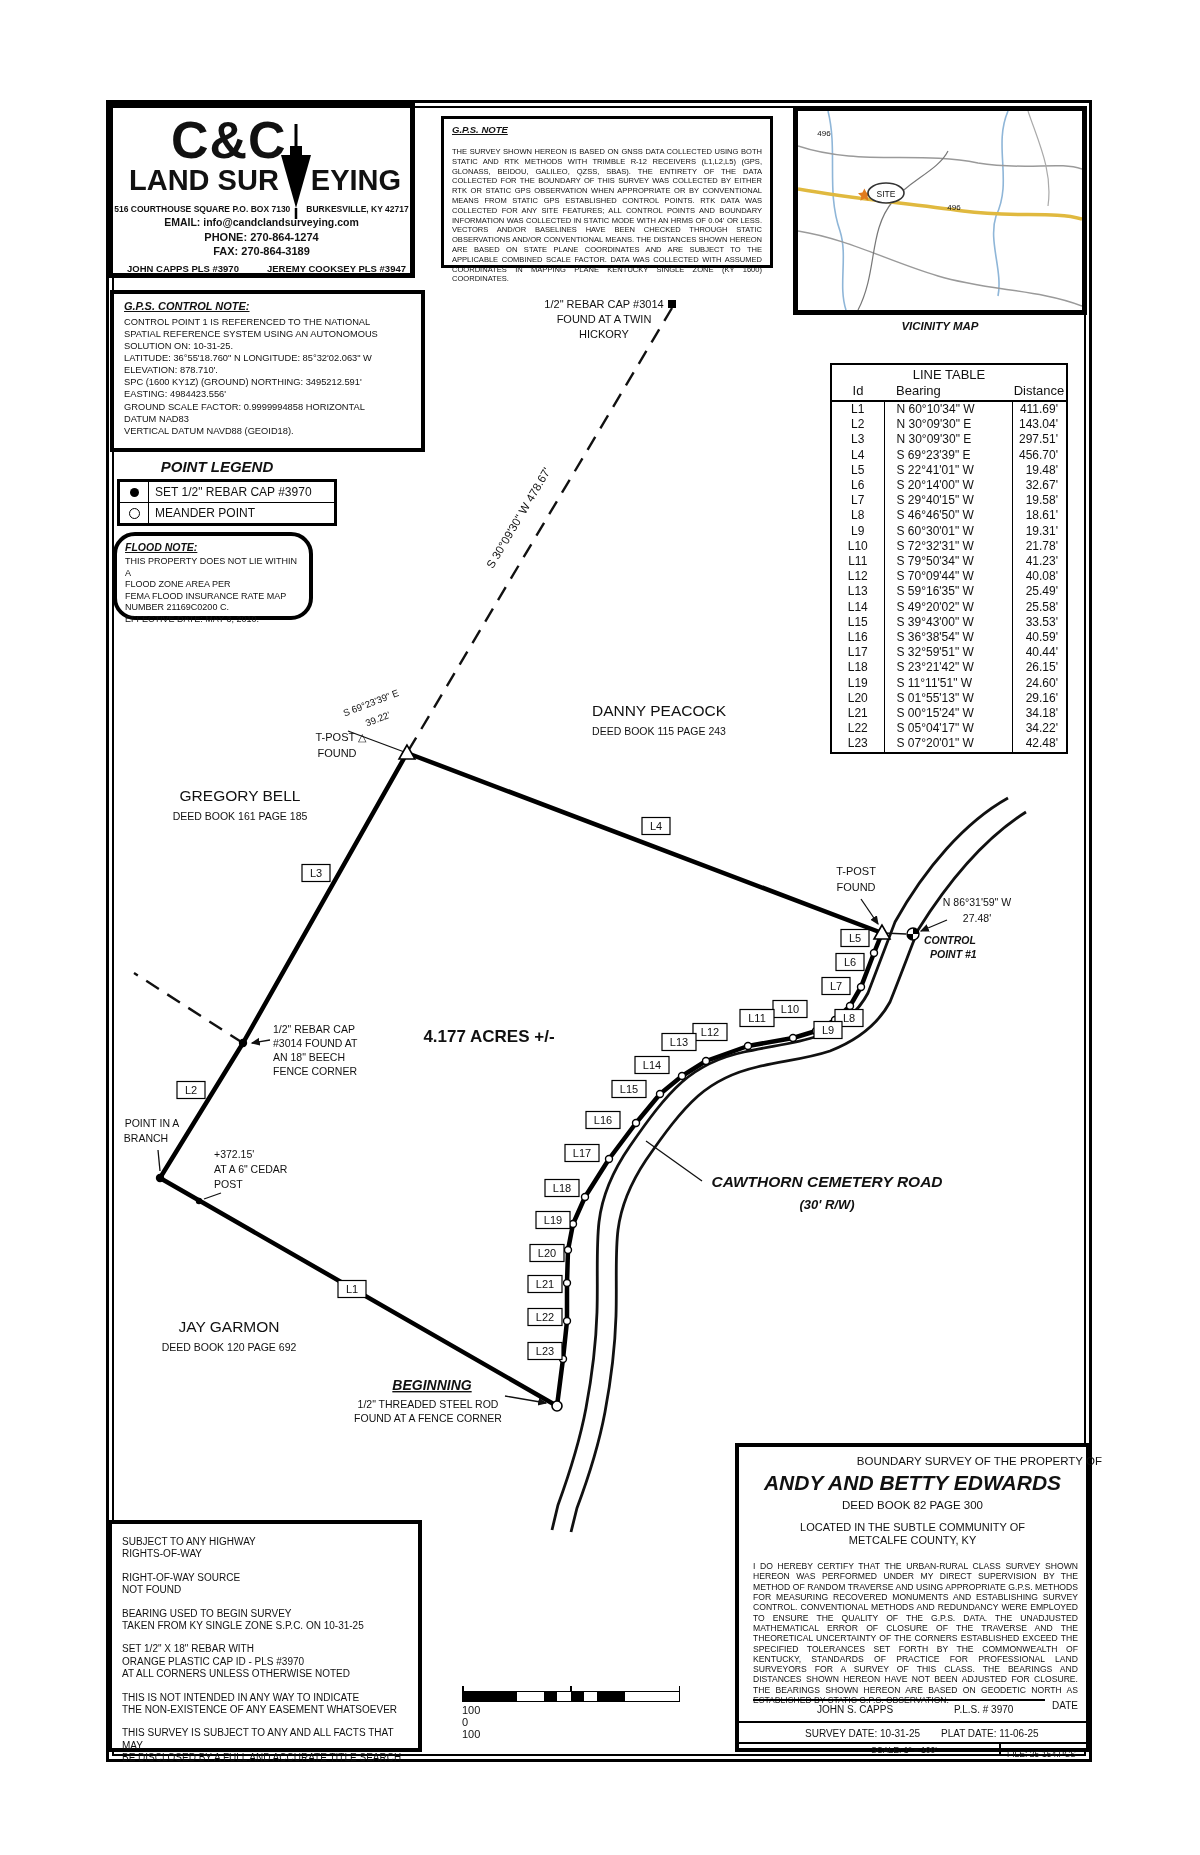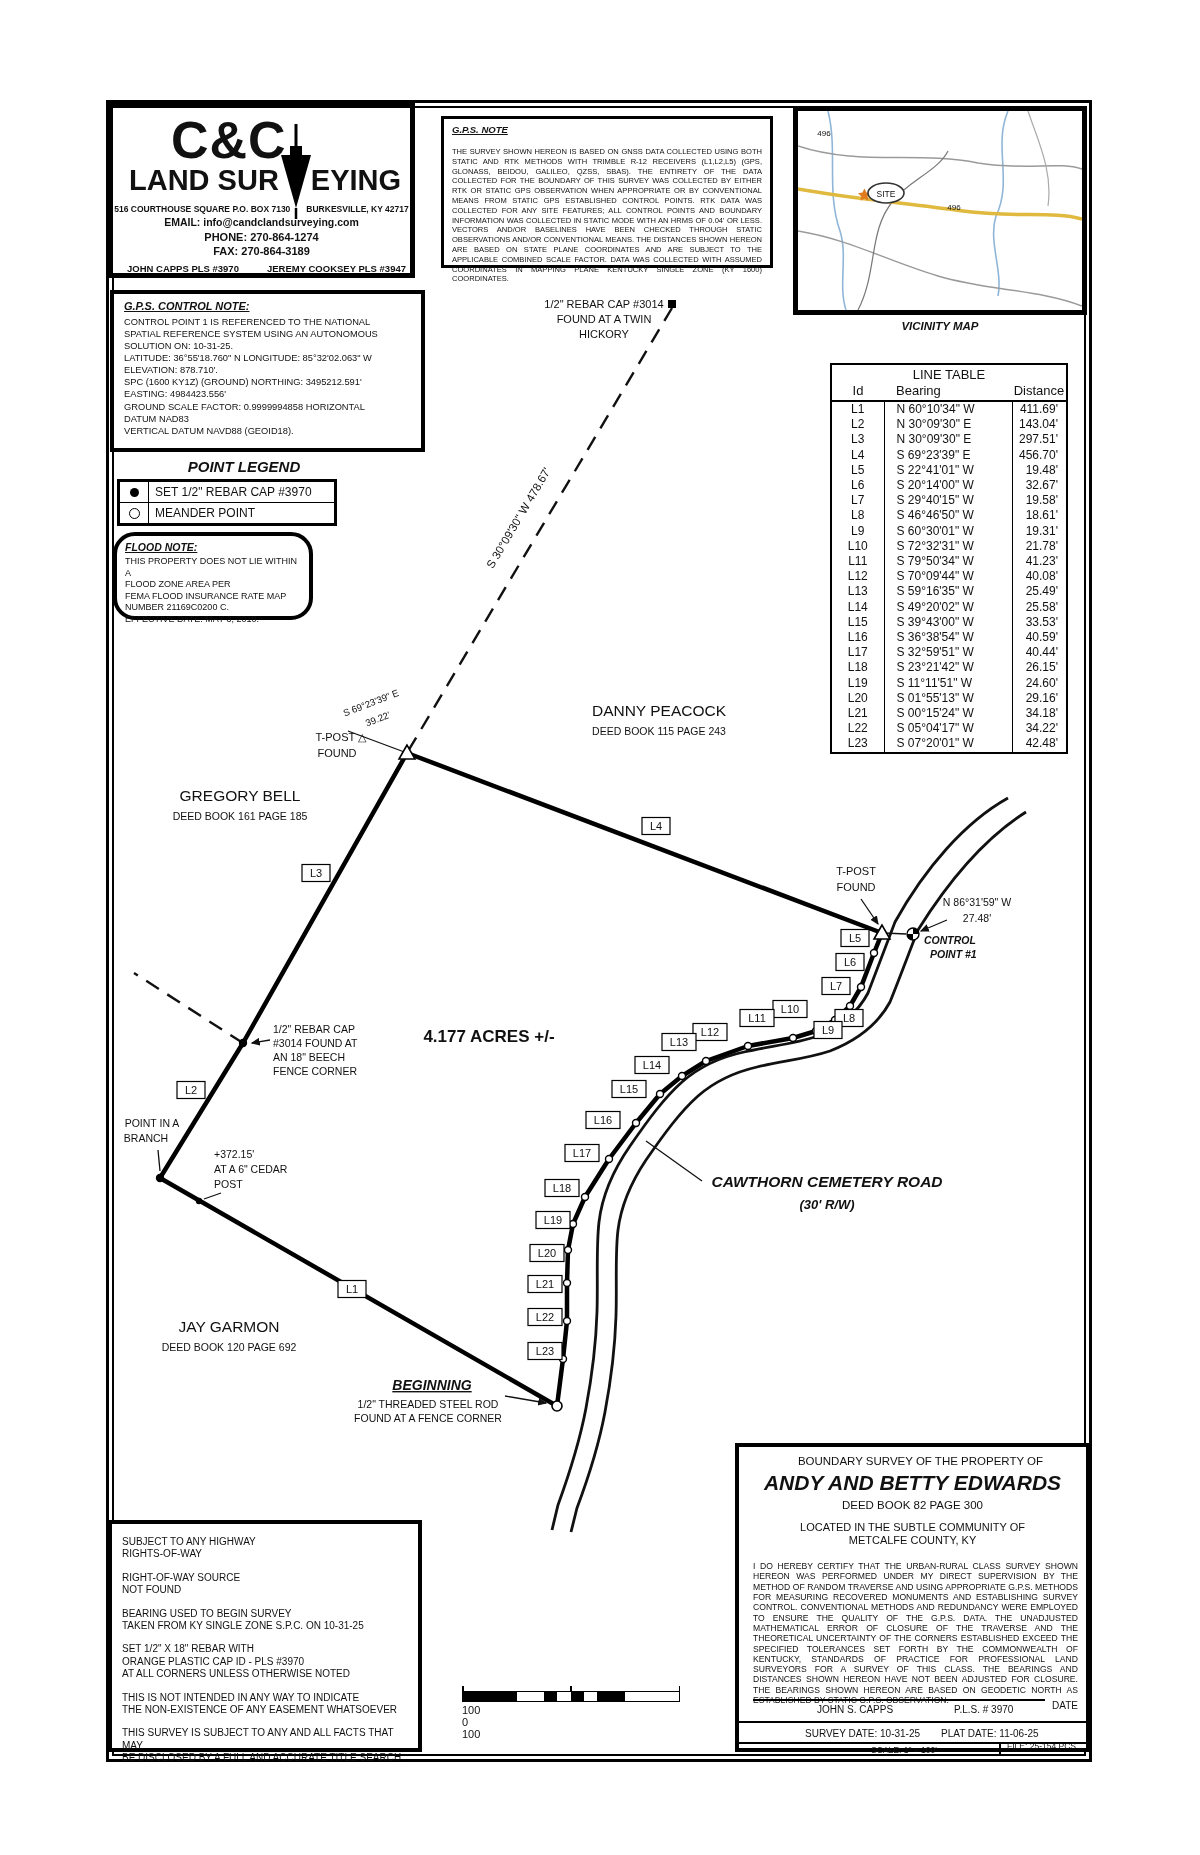--- a/index.html
+++ b/index.html
@@ -305,21 +305,21 @@
 SOLUTION ON: 10-31-25.
 LATITUDE: 36°55'18.760" N  LONGITUDE: 85°32'02.063" W
 ELEVATION: 878.710'.
 SPC (1600 KY1Z) (GROUND) NORTHING: 3495212.591'
 EASTING: 4984423.556'
 GROUND SCALE FACTOR: 0.9999994858  HORIZONTAL
 DATUM NAD83
 VERTICAL DATUM NAVD88 (GEOID18).</div>
   </div>
 
-  <div class="abs bi legend-title ctr" style="left:134px;top:458px;width:220px;z-index:3;">POINT LEGEND</div>
+  <div class="abs bi legend-title ctr" style="left:107px;top:458px;width:220px;z-index:3;">POINT LEGEND</div>
   <div class="abs legend-table" style="left:117px;top:479px;width:220px;z-index:3;">
     <div class="legend-row">
       <span class="legend-sym">
           <span class="dot-filled"></span>
         </span>
       <span class="legend-label">SET 1/2" REBAR CAP #3970</span>
     </div>
     <div class="legend-row">
       <span class="legend-sym">
           <span class="dot-open"></span>
@@ -500,32 +500,32 @@
       <div style="width:25%;background:#fff;border-left:1.5px solid #000;"></div>
     </div>
     <div class="sb-lab" style="display:flex;justify-content:space-between;margin-top:2px;">
       <span>100</span>
       <span>0</span>
       <span>100</span>
     </div>
   </div>
 
   <div class="abs panel" style="left:735px;top:1443px;width:355px;height:309px;">
-    <div class="abs tb-heading ctr" style="left:8px;top:8px;width:100%;">BOUNDARY SURVEY OF THE PROPERTY OF</div>
+    <div class="abs tb-heading ctr" style="left:16px;top:8px;width:100%;text-align:right;">BOUNDARY SURVEY OF THE PROPERTY OF</div>
     <div class="abs tb-owner bi ctr" style="left:0;top:24px;width:100%;">ANDY AND BETTY EDWARDS</div>
     <div class="abs tb-deed ctr" style="left:0;top:52px;width:100%;">DEED BOOK 82 PAGE 300</div>
     <div class="abs tb-loc ctr" style="left:0;top:74px;width:100%;">LOCATED IN THE SUBTLE COMMUNITY OF</div>
     <div class="abs tb-loc ctr" style="left:0;top:87px;width:100%;">METCALFE COUNTY, KY</div>
     <div class="abs tb-cert" style="left:14px;top:114px;width:325px;">I DO HEREBY CERTIFY THAT THE URBAN-RURAL CLASS SURVEY SHOWN HEREON WAS PERFORMED UNDER MY DIRECT SUPERVISION BY THE METHOD OF RANDOM TRAVERSE AND USING APPROPRIATE G.P.S. METHODS FOR MEASURING RECOVERED MONUMENTS AND ESTABLISHING SURVEY CONTROL.  CONVENTIONAL METHODS AND REDUNDANCY WERE EMPLOYED TO ENSURE THE QUALITY OF THE G.P.S. DATA.  THE UNADJUSTED MATHEMATICAL ERROR OF CLOSURE OF THE TRAVERSE AND THE THEORETICAL UNCERTAINTY OF THE CORNERS ESTABLISHED EXCEED THE SPECIFIED TOLERANCES SET FORTH BY THE COMMONWEALTH OF KENTUCKY, STANDARDS OF PRACTICE FOR PROFESSIONAL LAND SURVEYORS FOR A SURVEY OF THIS CLASS.  THE BEARINGS AND DISTANCES SHOWN HEREON HAVE NOT BEEN ADJUSTED FOR CLOSURE.  THE BEARINGS SHOWN HEREON ARE BASED ON GEODETIC NORTH AS ESTABLISHED BY STATIC G.P.S. OBSERVATION.</div>
     <div class="abs hline" style="left:14px;top:252px;width:292px;"></div>
     <div class="abs tb-sig" style="left:78px;top:257px;">JOHN  S.  CAPPS</div>
     <div class="abs tb-sig" style="left:215px;top:257px;">P.L.S.  #  3970</div>
     <div class="abs tb-sig" style="right:8px;top:253px;">DATE</div>
     <div class="abs hline" style="left:0;top:274px;width:100%;"></div>
     <div class="abs tb-dates" style="left:66px;top:281px;">SURVEY DATE:  10-31-25</div>
     <div class="abs tb-dates" style="left:202px;top:281px;">PLAT DATE:  11-06-25</div>
     <div class="abs hline" style="left:0;top:295px;width:100%;"></div>
     <div class="abs tb-foot ctr" style="left:90px;top:298px;width:150px;">SCALE:  1" = 100'</div>
     <div class="abs vline" style="left:260px;top:295px;height:14px;"></div>
-    <div class="abs tb-foot" style="left:268px;top:294px;text-align:center;">FILE: 25-154.PCS</div>
+    <div class="abs tb-foot" style="left:268px;top:302px;text-align:center;">FILE: 25-154.PCS</div>
   </div>
 
 </div>
 
 </body></html>

